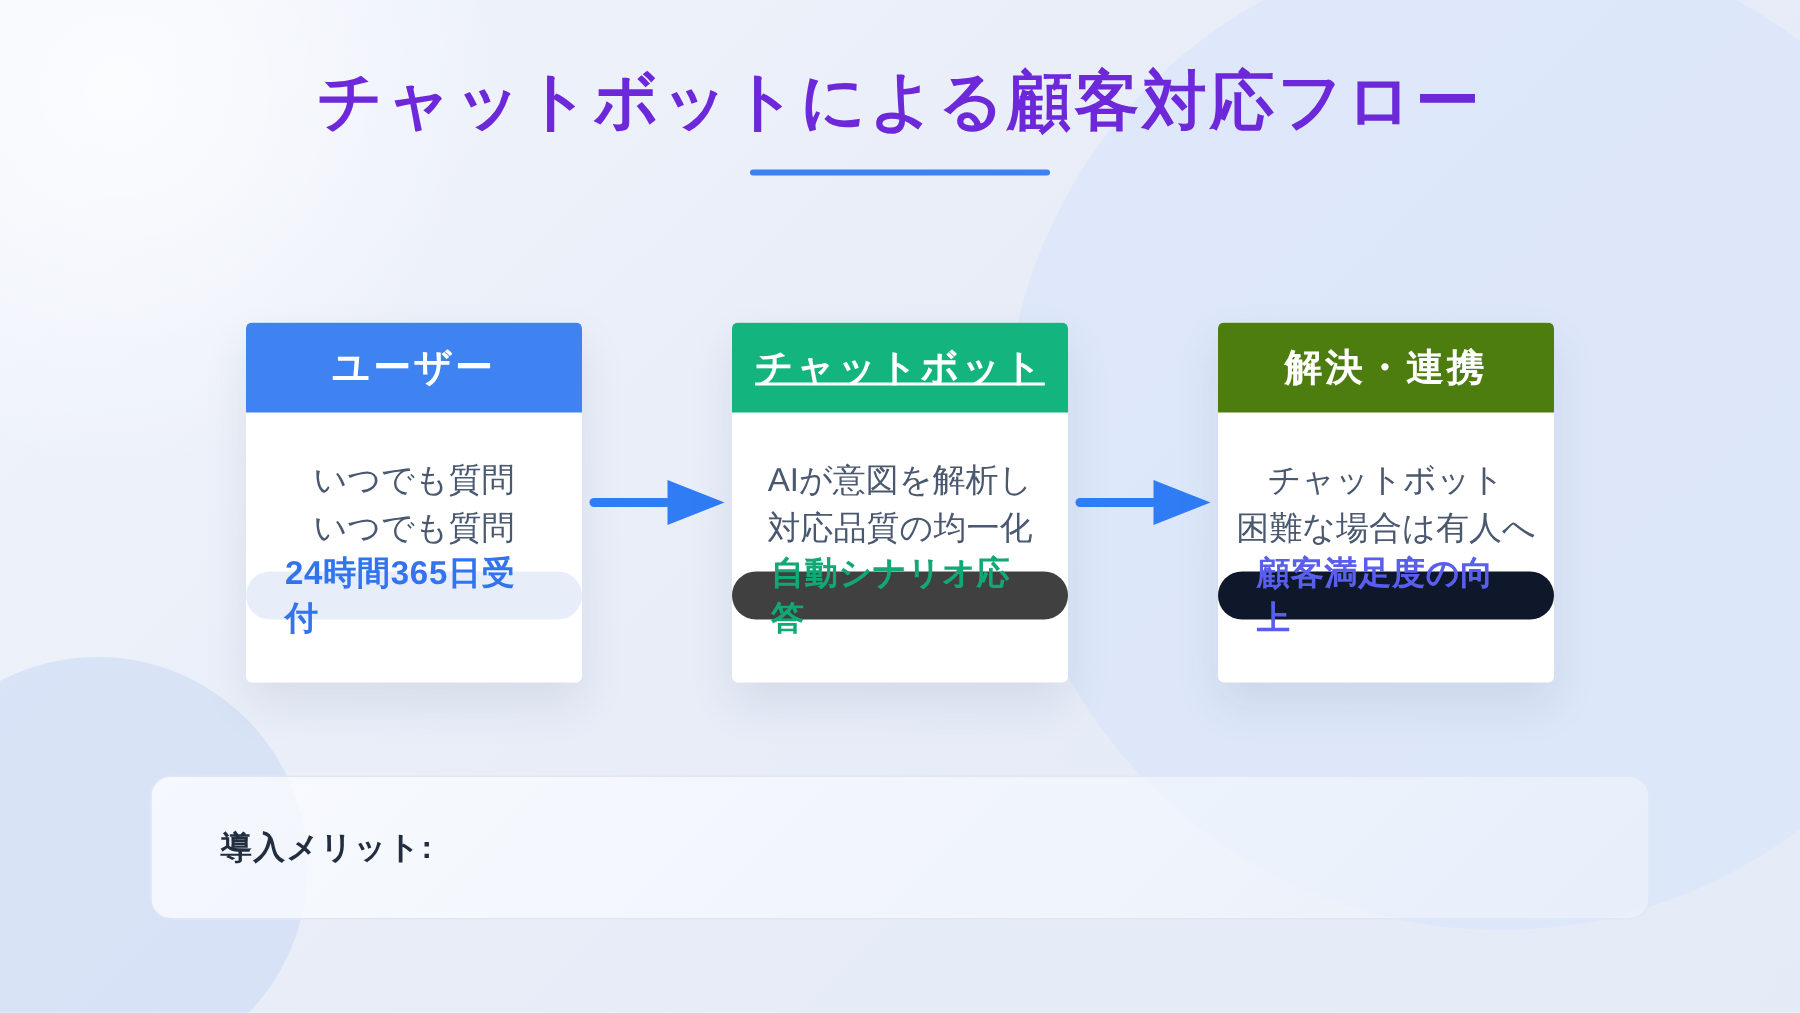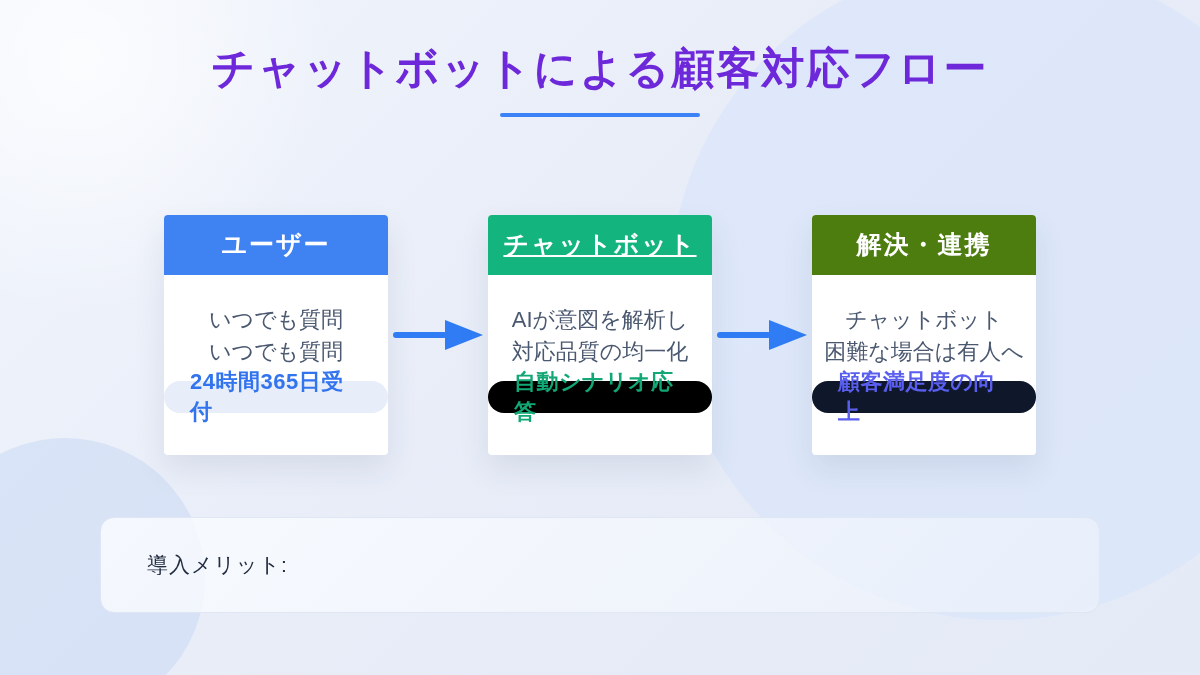--- a/index.html
+++ b/index.html
@@ -117,21 +117,21 @@
     margin: 62px auto 0;
     background: linear-gradient(135deg, rgba(250,252,255,0.85), rgba(238,243,251,0.65));
     border: 1px solid #dfe7f5;
     border-radius: 14px;
     display: flex;
     align-items: center;
     padding: 0 46px;
   }
   .benefits-label {
     font-size: 21px;
-    font-weight: 400;
+    font-weight: 700;
     color: #222d40;
     letter-spacing: 1px;
   }
   .benefits-items { margin-left: 30px; display: flex; }
   .benefit-item {
     font-size: 19px;
     color: #465368;
     margin-right: 16px;
     letter-spacing: 0.5px;
   }
@@ -166,21 +166,21 @@
     <span class="arrow-head" style="border-left-color: rgb(47, 124, 245);"></span>
   </div>
 
   <section class="card">
     <header class="card-header" style="background: rgb(20, 180, 126); text-decoration: underline;">
       <span>チャットボット</span>
     </header>
     <div class="card-body">
       <p class="card-line">AIが意図を解析し</p>
       <p class="card-line">対応品質の均一化</p>
-      <span class="card-badge" style="background: #000000; color: rgb(17, 168, 118);">自動シナリオ応答</span>
+      <span class="card-badge" style="background: #404040; color: rgb(17, 168, 118);">自動シナリオ応答</span>
     </div>
   </section>
 
   <div class="arrow">
     <span class="arrow-shaft" style="background: rgb(47, 124, 245);"></span>
     <span class="arrow-head" style="border-left-color: rgb(47, 124, 245);"></span>
   </div>
 
   <section class="card">
     <header class="card-header" style="background: #4d7c0f;">

